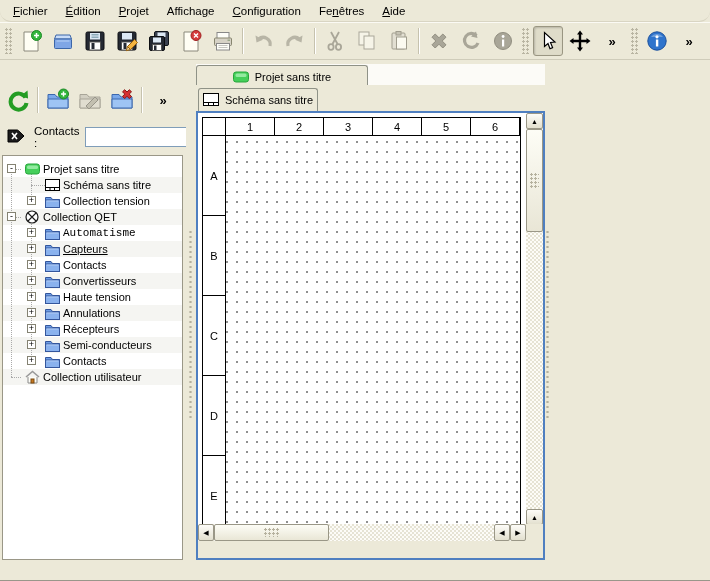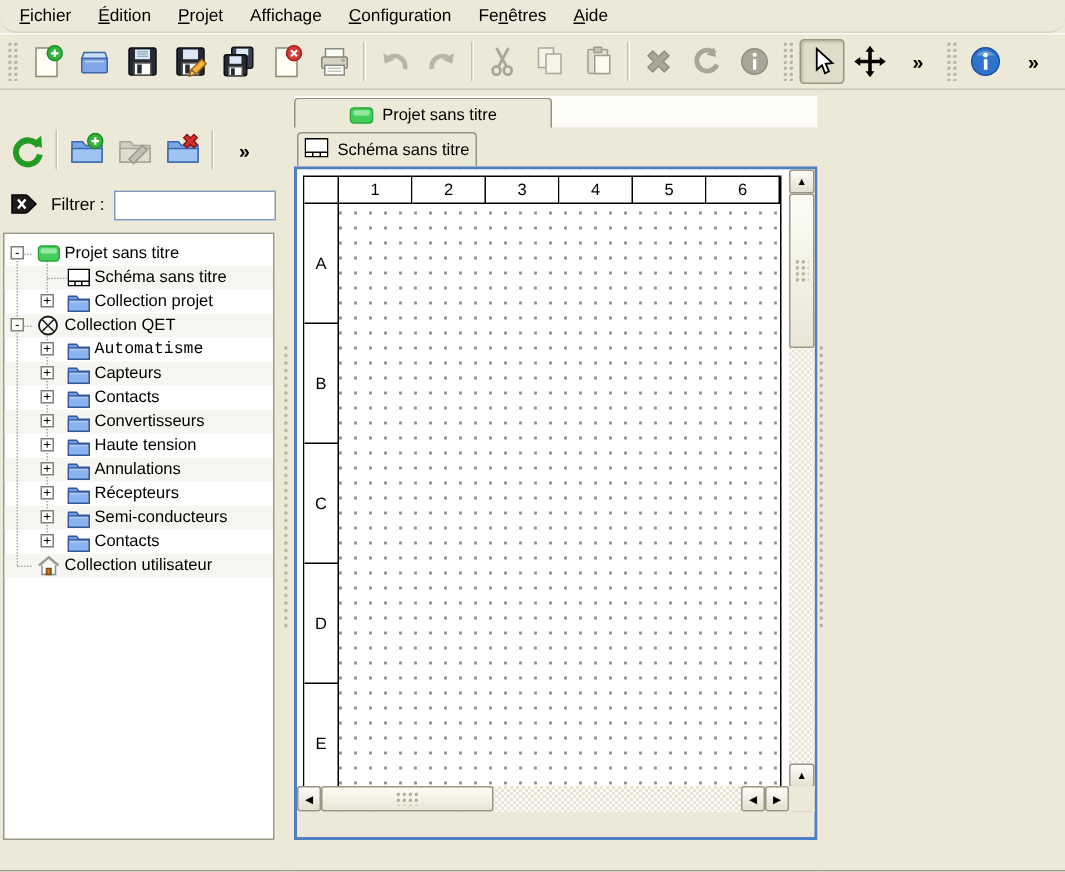--- a/index.html
+++ b/index.html
@@ -303,21 +303,21 @@
           <span class="chev">»</span>
         </div>
       </div>
     <div id="filter-row">
       <span>
         <svg width="20" height="16">
           <path d="M2 2 h9 a2 2 0 0 1 1.4 .6 L18 8 l-5.6 5.4 a2 2 0 0 1 -1.4 .6 H2 z" fill="#1c1c1c" stroke="#000"></path>
           <path d="M6 5 l5 6 M11 5 l-5 6" stroke="#fff" stroke-width="1.6"></path>
         </svg>
       </span>
-      <span id="filter-label">Filtrer :</span>
+      <span id="filter-label">Contacts :</span>
       <input id="filter-input" type="text" value="" style="">
     </div>
     <div id="left-tree">
         <div class="branch v" style="left: 8px; top: 18px; height: 203px;"></div>
         <div class="branch v" style="left: 28px; top: 18px; height: 27px;"></div>
         <div class="branch v" style="left: 28px; top: 66px; height: 139px;"></div>
         <div class="tree-row">
           <div class="branch h" style="left: 8px; top: 8px; width: 10px;"></div>
           <div class="expander" style="left: 4px;">-</div>
           <span class="tree-icon" style="left: 22px;">
@@ -340,21 +340,21 @@
         </div>
         <div class="tree-row">
           <div class="expander" style="left: 24px;">+</div>
           <span class="tree-icon" style="left: 42px;">
             <svg width="15" height="13">
               <path d="M0.5 2.5h5.5l1.5 2h7v8H0.5z" fill="#6f9ee6" stroke="#34569c"></path>
               <rect x="0.5" y="5" width="14" height="7.5" fill="#8ab2ee" stroke="#34569c"></rect>
               <path d="M1.5 6h12" stroke="#b2ccf4"></path>
             </svg>
           </span>
-          <span class="tree-label" style="left: 60px;">Collection projet</span>
+          <span class="tree-label" style="left: 60px;">Collection tension</span>
         </div>
         <div class="tree-row alt">
           <div class="branch h" style="left: 8px; top: 8px; width: 10px;"></div>
           <div class="expander" style="left: 4px;">-</div>
           <span class="tree-icon" style="left: 22px;">
             <svg width="14" height="14">
               <circle cx="7" cy="7" r="6" fill="#fff" stroke="#1a1a1a" stroke-width="1.2"></circle>
               <path d="M3 3l8 8M11 3l-8 8" stroke="#1a1a1a" stroke-width="1.1"></path>
             </svg>
           </span>
@@ -373,21 +373,21 @@
         </div>
         <div class="tree-row alt">
           <div class="expander" style="left: 24px;">+</div>
           <span class="tree-icon" style="left: 42px;">
             <svg width="15" height="13">
               <path d="M0.5 2.5h5.5l1.5 2h7v8H0.5z" fill="#6f9ee6" stroke="#34569c"></path>
               <rect x="0.5" y="5" width="14" height="7.5" fill="#8ab2ee" stroke="#34569c"></rect>
               <path d="M1.5 6h12" stroke="#b2ccf4"></path>
             </svg>
           </span>
-          <span class="tree-label" style="left: 60px;">Capteurs</span>
+          <span class="tree-label" style="left: 60px; text-decoration: underline;">Capteurs</span>
         </div>
         <div class="tree-row">
           <div class="expander" style="left: 24px;">+</div>
           <span class="tree-icon" style="left: 42px;">
             <svg width="15" height="13">
               <path d="M0.5 2.5h5.5l1.5 2h7v8H0.5z" fill="#6f9ee6" stroke="#34569c"></path>
               <rect x="0.5" y="5" width="14" height="7.5" fill="#8ab2ee" stroke="#34569c"></rect>
               <path d="M1.5 6h12" stroke="#b2ccf4"></path>
             </svg>
           </span>

